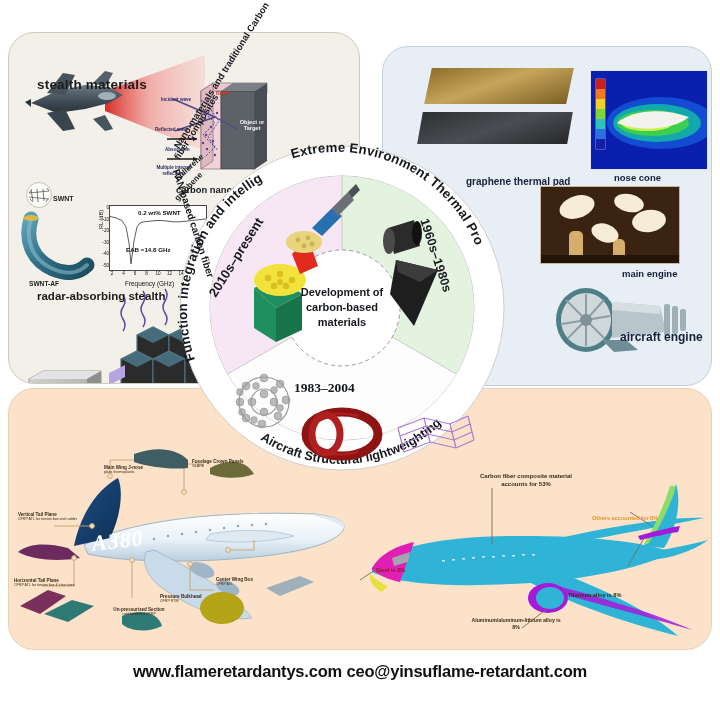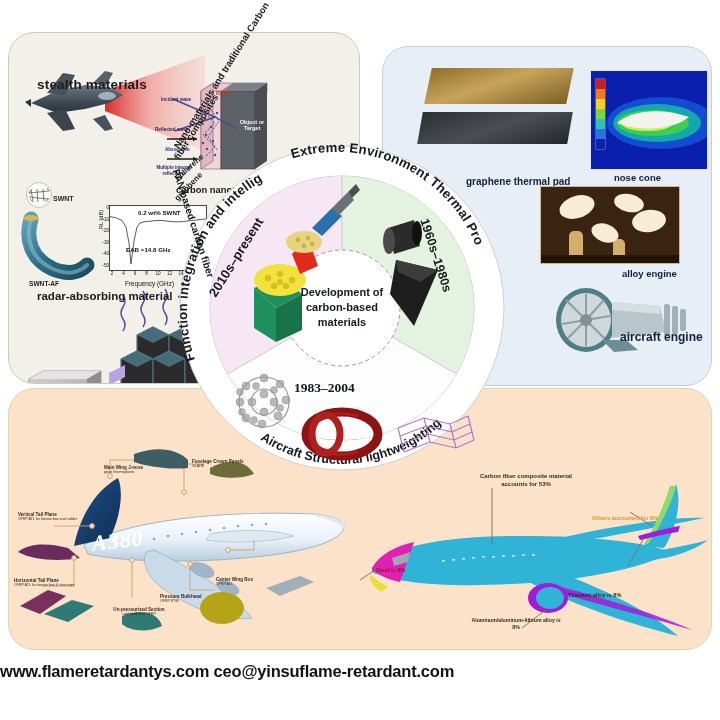--- a/index.html
+++ b/index.html
@@ -142,21 +142,21 @@
                transform: rotate(-46deg); transform-origin: left center; }
 
   .arc-text { font-size: 13.2px; font-weight: bold; fill: #15181c;
               font-family: "Liberation Sans", sans-serif; letter-spacing: .2px; }
   .arc-text-b { font-size: 12.6px; font-weight: bold; fill: #15181c;
               font-family: "Liberation Sans", sans-serif; }
 
   
   .footer {
     position: absolute; left: 0; top: 662px; width: 720px;
-    text-align: left; font-size: 16.5px; font-weight: bold; color: #111;
+    text-align: center; font-size: 16.5px; font-weight: bold; color: #111;
     font-family: "Liberation Sans", sans-serif; letter-spacing: -.2px;
   }
 </style>
 </head>
 <body>
 
 <div id="stage">
 
   <div class="panel panel-left">
 
@@ -329,21 +329,21 @@
       <div class="rl-xtick" style="left:62%">12</div>
       <div class="rl-xtick" style="left:74%">14</div>
       <div class="rl-xtick" style="left:86%">16</div>
       <div class="rl-xtick" style="left:98%">18</div>
     </div>
     <div class="lbl rl-ylab">RL (dB)</div>
     <div class="lbl rl-xlab">Frequency (GHz)</div>
 
     <div class="lbl swnt-lbl">SWNT</div>
     <div class="lbl swntaf-lbl">SWNT-AF</div>
-    <div class="lbl ram-mat">radar-absorbing material</div>
+    <div class="lbl ram-mat">radar-absorbing stealth</div>
 
   </div>
 
   <div class="panel panel-right"></div>
 
   <div class="pad-gold"></div>
   <div class="pad-dark"></div>
   <div class="lbl pad-lbl">graphene thermal pad</div>
 
   <div class="nosecone-img">
@@ -377,21 +377,21 @@
         <ellipse cx="108" cy="34" rx="17" ry="11" transform="rotate(-8 108 34)"></ellipse>
         <ellipse cx="64" cy="46" rx="14" ry="9" transform="rotate(20 64 46)"></ellipse>
       </g>
       <g fill="#f0c77a" opacity=".85">
         <rect x="28" y="44" width="14" height="30" rx="5"></rect>
         <rect x="72" y="52" width="12" height="26" rx="5"></rect>
       </g>
       <rect x="0" y="68" width="140" height="10" fill="#241405"></rect>
     </svg>
   </div>
-  <div class="lbl mainengine-lbl">alloy engine</div>
+  <div class="lbl mainengine-lbl">main engine</div>
 
   <div class="acengine-img">
     <svg viewBox="0 0 150 76" width="150" height="76">
       <rect width="150" height="76" fill="#e8eef6"></rect>
       <ellipse cx="44" cy="40" rx="30" ry="32" fill="#4e7e86"></ellipse>
       <ellipse cx="44" cy="40" rx="25" ry="27" fill="#cfd8db"></ellipse>
       <g stroke="#8e9fa4" stroke-width="2" fill="#eef2f3">
         <path d="M44 40 L44 14"></path>
           <path d="M44 40 L62 20"></path>
           <path d="M44 40 L68 36"></path>

